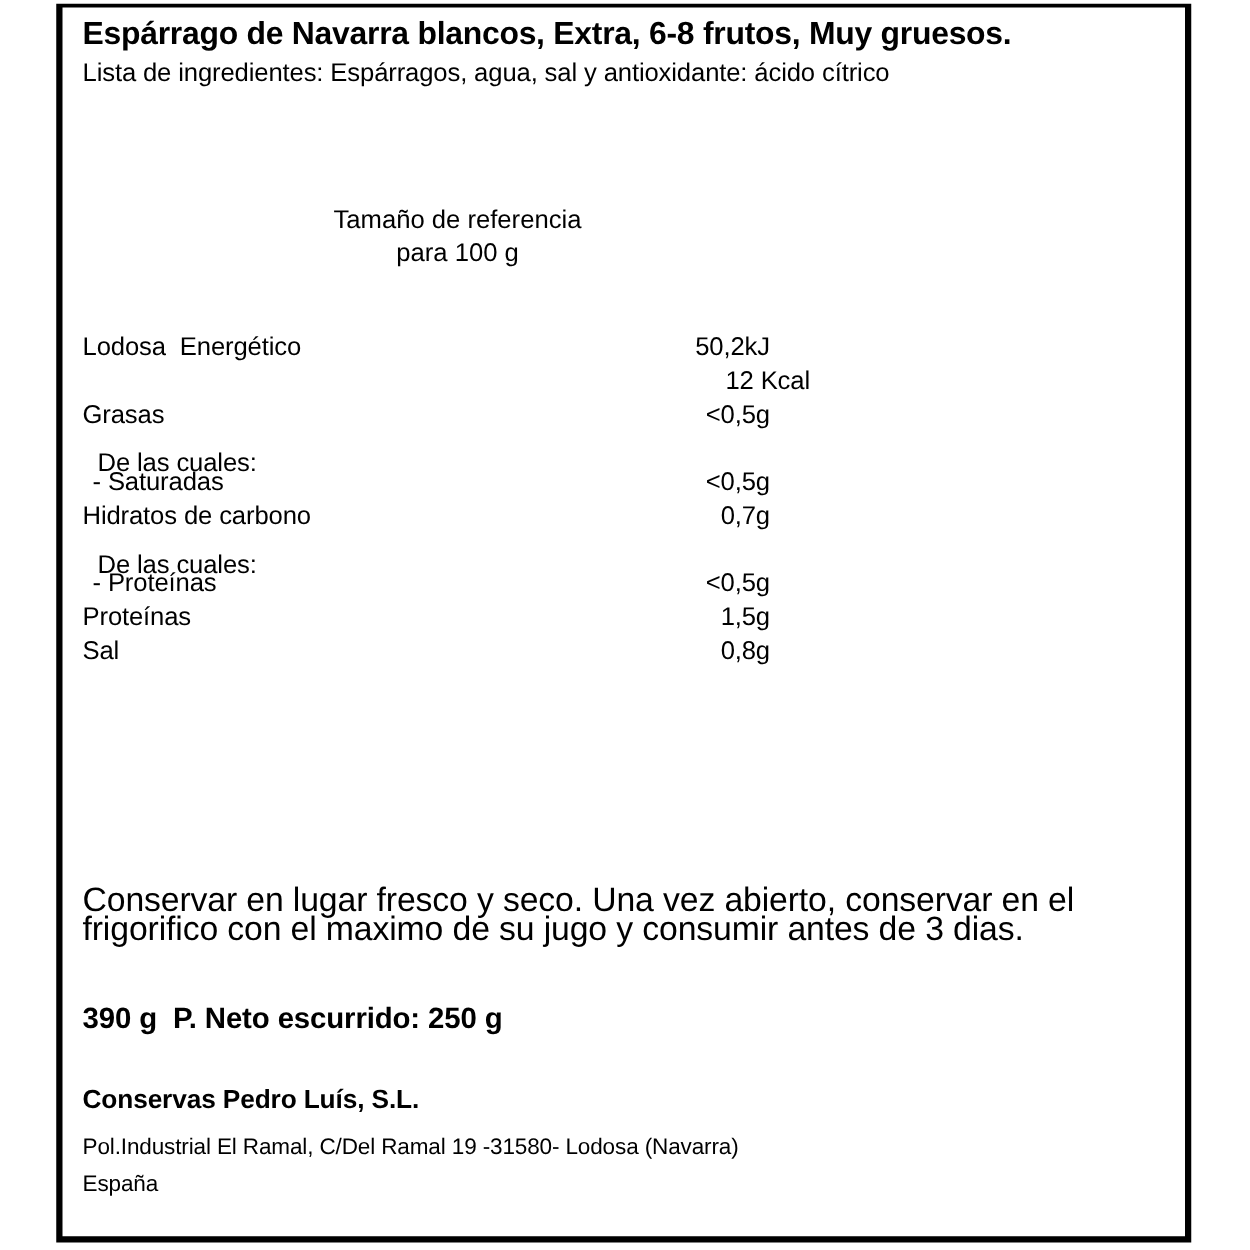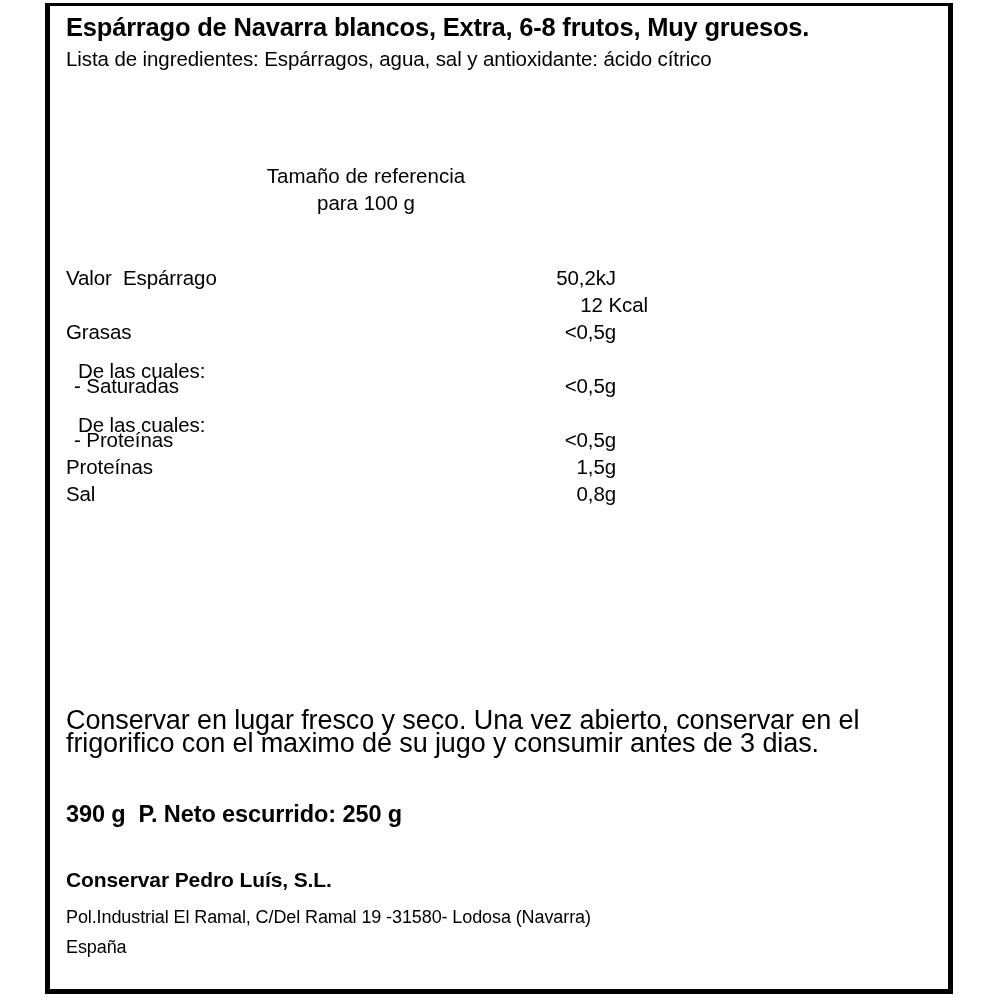--- a/index.html
+++ b/index.html
@@ -149,21 +149,21 @@
   </div>
 
   <div id="nutrition-table">
     <div class="ref-header">Tamaño de referencia</div>
     <div class="ref-header">para 100 g</div>
 
     <div class="nutri-rows">
 
 
       <div class="nrow">
-        <span class="nlabel">Valor  Espárrago</span>
+        <span class="nlabel">Lodosa  Energético</span>
         <span class="nvalue col-100g">50,2kJ</span>
       </div>
 
       <div class="nrow">
         <span class="nlabel"></span>
         <span class="nvalue kcal">12 Kcal</span>
       </div>
 
       <div class="nrow">
         <span class="nlabel">Grasas</span>
@@ -173,20 +173,24 @@
       <div class="nrow">
         <span class="nlabel indent1">De las cuales:</span>
         <span class="nvalue col-100g"></span>
       </div>
 
       <div class="nrow">
         <span class="nlabel indent2">- Saturadas</span>
         <span class="nvalue col-100g">&lt;0,5g</span>
       </div>
 
+      <div class="nrow">
+        <span class="nlabel">Hidratos de carbono</span>
+        <span class="nvalue col-100g">0,7g</span>
+      </div>
 
       <div class="nrow">
         <span class="nlabel indent1">De las cuales:</span>
         <span class="nvalue col-100g"></span>
       </div>
 
       <div class="nrow">
         <span class="nlabel indent2">- Proteínas</span>
         <span class="nvalue col-100g">&lt;0,5g</span>
       </div>
@@ -201,20 +205,20 @@
         <span class="nvalue col-100g">0,8g</span>
       </div>
 
     </div>
   </div>
 
   <div id="storage-text">Conservar en lugar fresco y seco. Una vez abierto, conservar en el frigorifico con el maximo de su jugo y consumir antes de 3 dias.</div>
 
   <div id="net-weight">390 g  P. Neto escurrido: 250 g</div>
 
-  <div id="company-name">Conservar Pedro Luís, S.L.</div>
+  <div id="company-name">Conservas Pedro Luís, S.L.</div>
 
   <div id="company-address">
     <div>Pol.Industrial El Ramal, C/Del Ramal 19 -31580- Lodosa (Navarra)</div>
     <div>España</div>
   </div>
 
 </div>
 
 </body></html>

